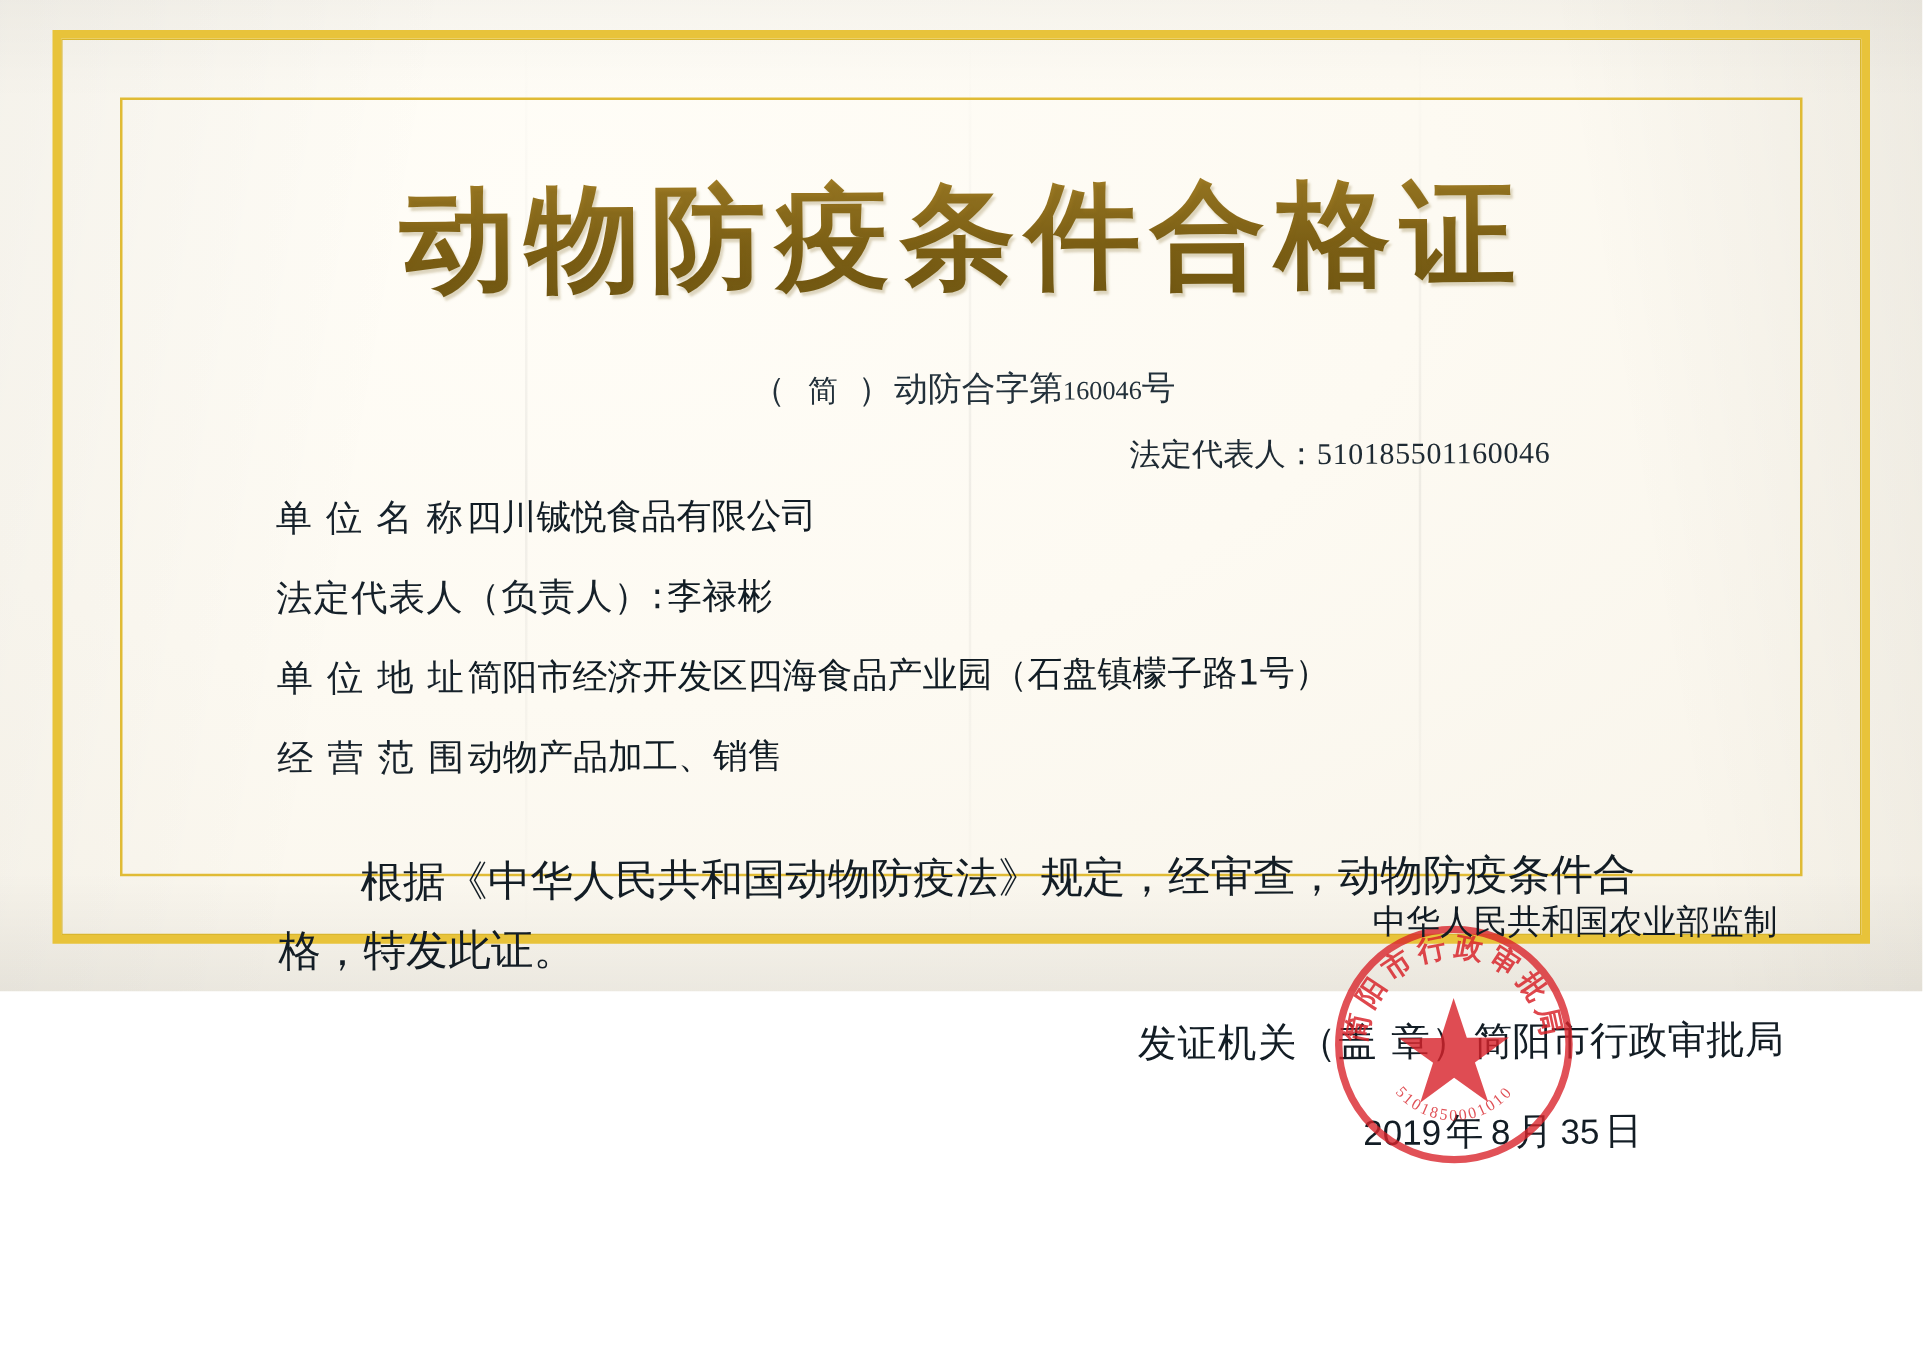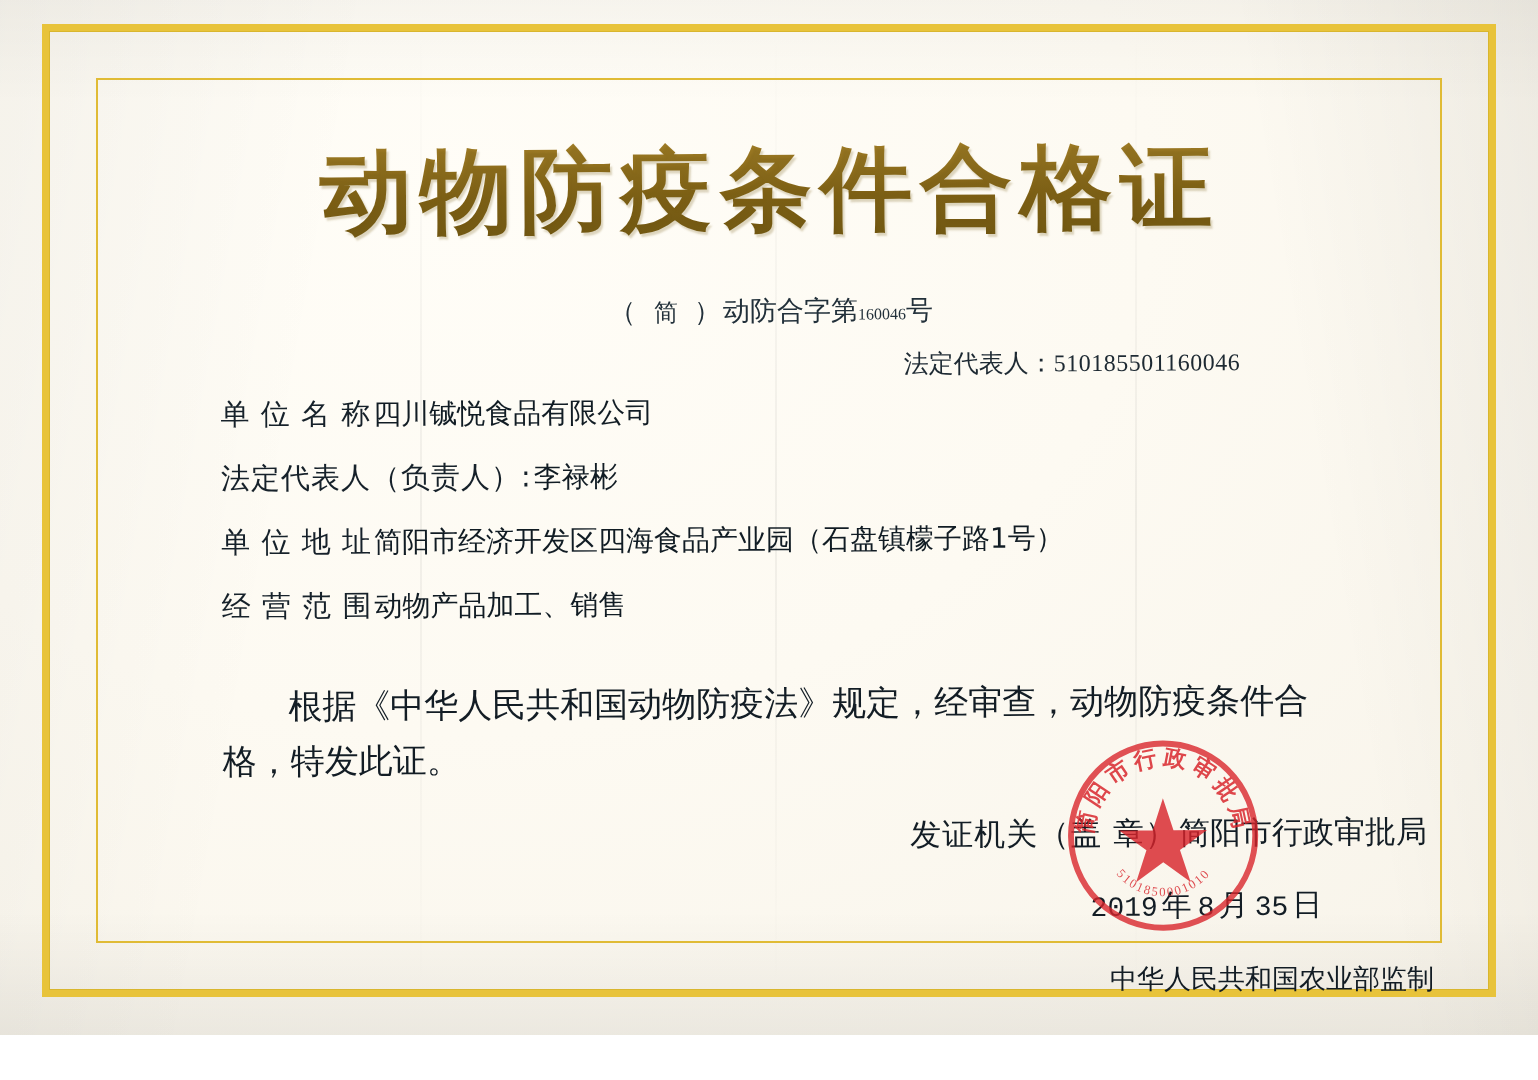--- a/index.html
+++ b/index.html
@@ -11,21 +11,21 @@
     width: 1538px;
     height: 1080px;
     overflow: hidden;
     font-family: "Liberation Sans", sans-serif;
   }
 
   
   #certificate {
     position: relative;
     width: 1538px;
-    height: 1035px;
+    height: 793px;
     background:
       radial-gradient(ellipse at 30% 20%, #fffdf7 0%, #fdfaf2 45%, #f7f3e9 100%);
     box-sizing: border-box;
   }
 
   
   .frame-outer {
     position: absolute;
     left: 42px;
     top: 24px;
@@ -97,21 +97,21 @@
     right: 0;
     text-align: center;
     font-size: 27px;
     color: #22303a;
     font-family: "DejaVu Sans", "Liberation Sans", sans-serif;
     white-space: nowrap;
   }
   .docno .paren { letter-spacing: 2px; }
   .docno .region { padding: 0 16px; font-size: 24px; }
   .docno .serial {
-    font-size: 16px;
+    font-size: 21px;
     font-family: "Liberation Serif", serif;
     vertical-align: baseline;
   }
 
   
   .codeline {
     position: absolute;
     top: 348px;
     right: 300px;
     font-size: 25px;
@@ -182,30 +182,30 @@
   .dateline {
     position: absolute;
     top: 888px;
     left: 1085px;
     font-size: 30px;
     color: #131d25;
     white-space: nowrap;
     font-family: "DejaVu Sans", "Liberation Sans", sans-serif;
   }
   .dateline .num {
-    font-family: Liberation Mono, monospace;
+    font-family: Liberation Sans, sans-serif;
     font-size: 28px;
   }
   .dateline .unit { margin: 0 6px 0 4px; }
 
   
   .footer {
     position: absolute;
     bottom: 38px;
-    right: 104px;
+    right: 116px;
     font-size: 27px;
     color: #121c24;
     white-space: nowrap;
     font-family: "DejaVu Sans", "Liberation Sans", sans-serif;
   }
 
   
   .seal {
     position: absolute;
     left: 1060px;

